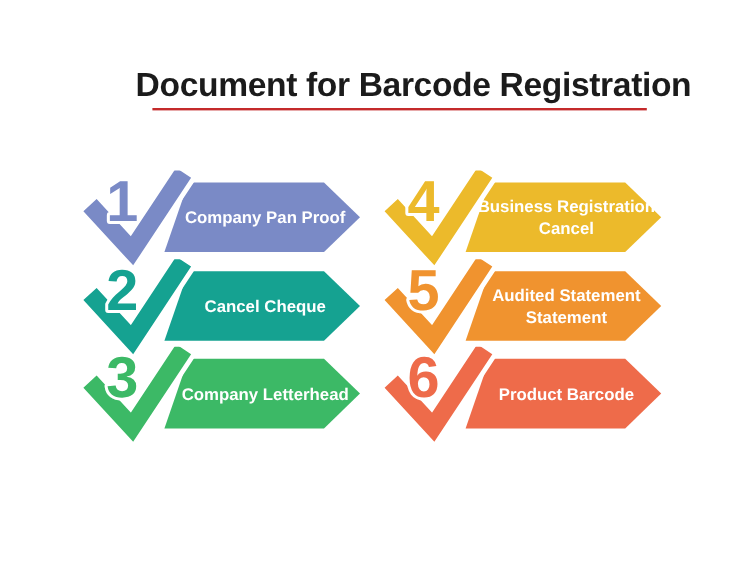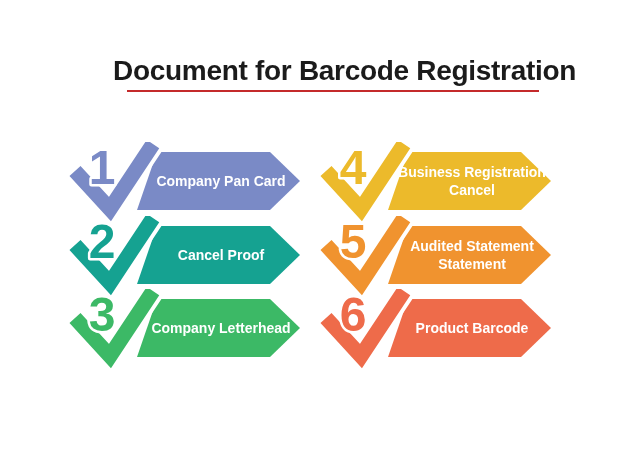--- a/index.html
+++ b/index.html
@@ -41,31 +41,31 @@
     <div class="title-underline"></div>
   </div>
 
   <div class="item col-l row-0">
     <svg width="250" height="80" viewBox="0 0 250 80">
       <polygon points="95,10 208,10 238,39 208,68 75,68" fill="#7A8AC6"></polygon>
       <polyline class="check-under" points="13,29 48,67 91,2"></polyline>
       <polyline class="check" points="13,29 48,67 91,2" stroke="#7A8AC6"></polyline>
       <text class="num" x="40" y="42" fill="#7A8AC6">1</text>
     </svg>
-    <div class="label">Company Pan Card</div>
+    <div class="label">Company Pan Proof</div>
   </div>
 
   <div class="item col-l row-1">
     <svg width="250" height="80" viewBox="0 0 250 80">
       <polygon points="95,10 208,10 238,39 208,68 75,68" fill="#15A291"></polygon>
       <polyline class="check-under" points="13,29 48,67 91,2"></polyline>
       <polyline class="check" points="13,29 48,67 91,2" stroke="#15A291"></polyline>
       <text class="num" x="40" y="42" fill="#15A291">2</text>
     </svg>
-    <div class="label">Cancel Proof</div>
+    <div class="label">Cancel Cheque</div>
   </div>
 
   <div class="item col-l row-2">
     <svg width="250" height="80" viewBox="0 0 250 80">
       <polygon points="95,10 208,10 238,39 208,68 75,68" fill="#3CB966"></polygon>
       <polyline class="check-under" points="13,29 48,67 91,2"></polyline>
       <polyline class="check" points="13,29 48,67 91,2" stroke="#3CB966"></polyline>
       <text class="num" x="40" y="42" fill="#3CB966">3</text>
     </svg>
     <div class="label">Company Letterhead</div>

